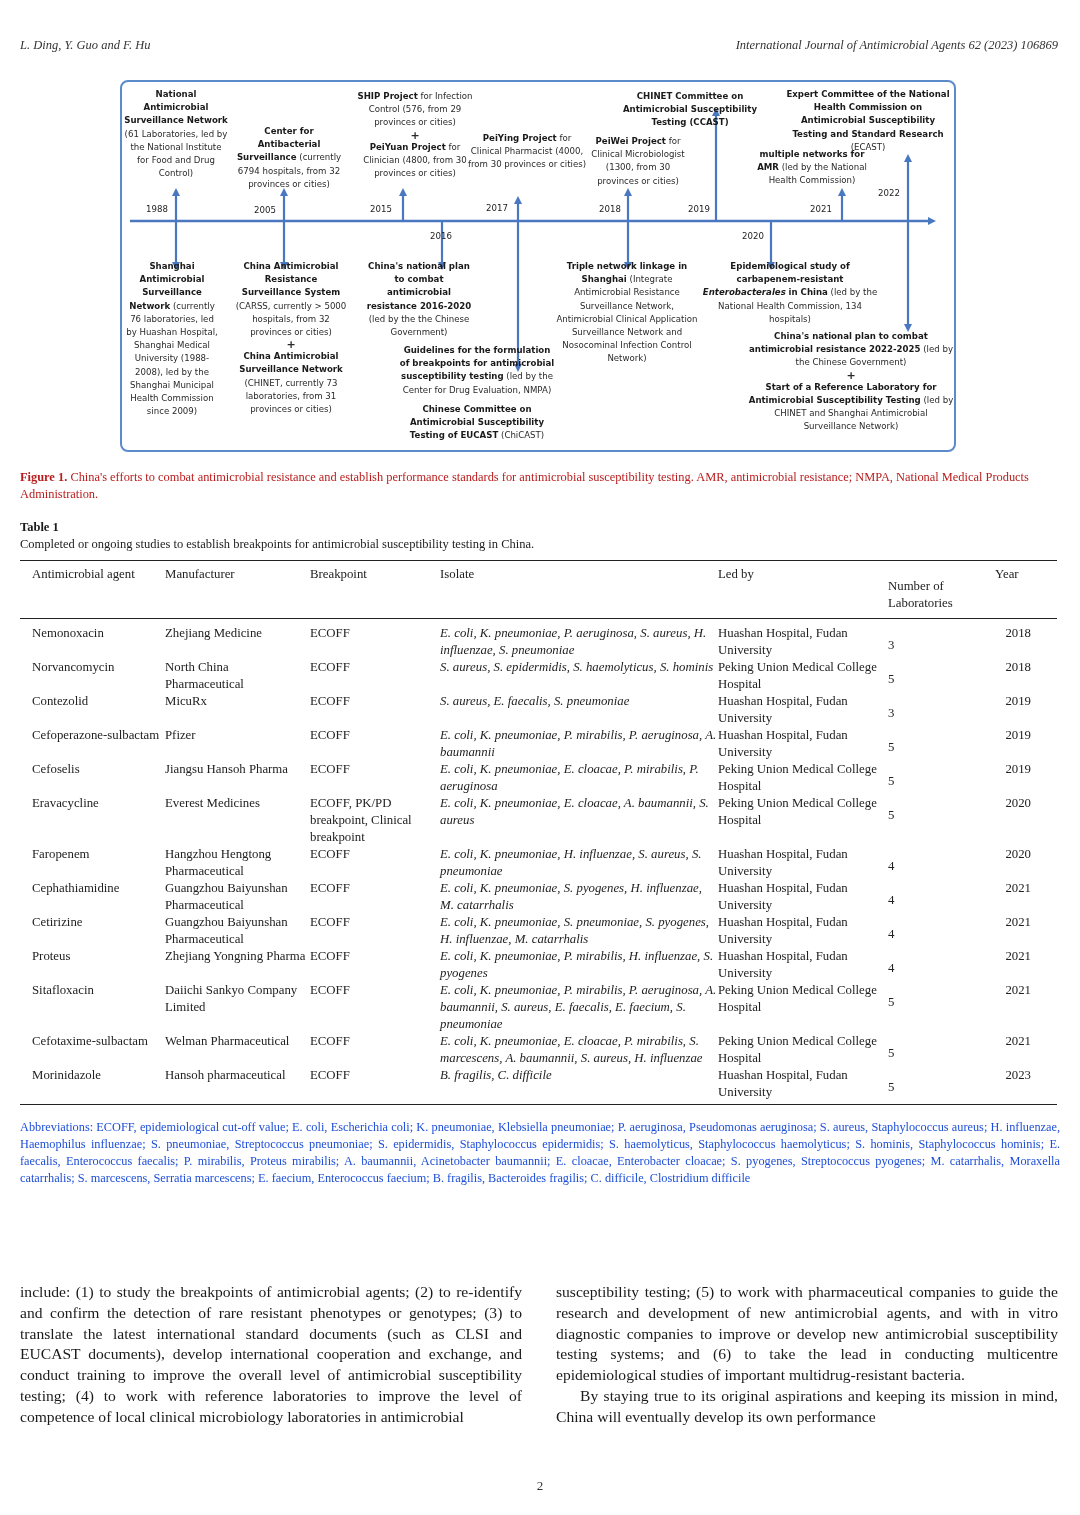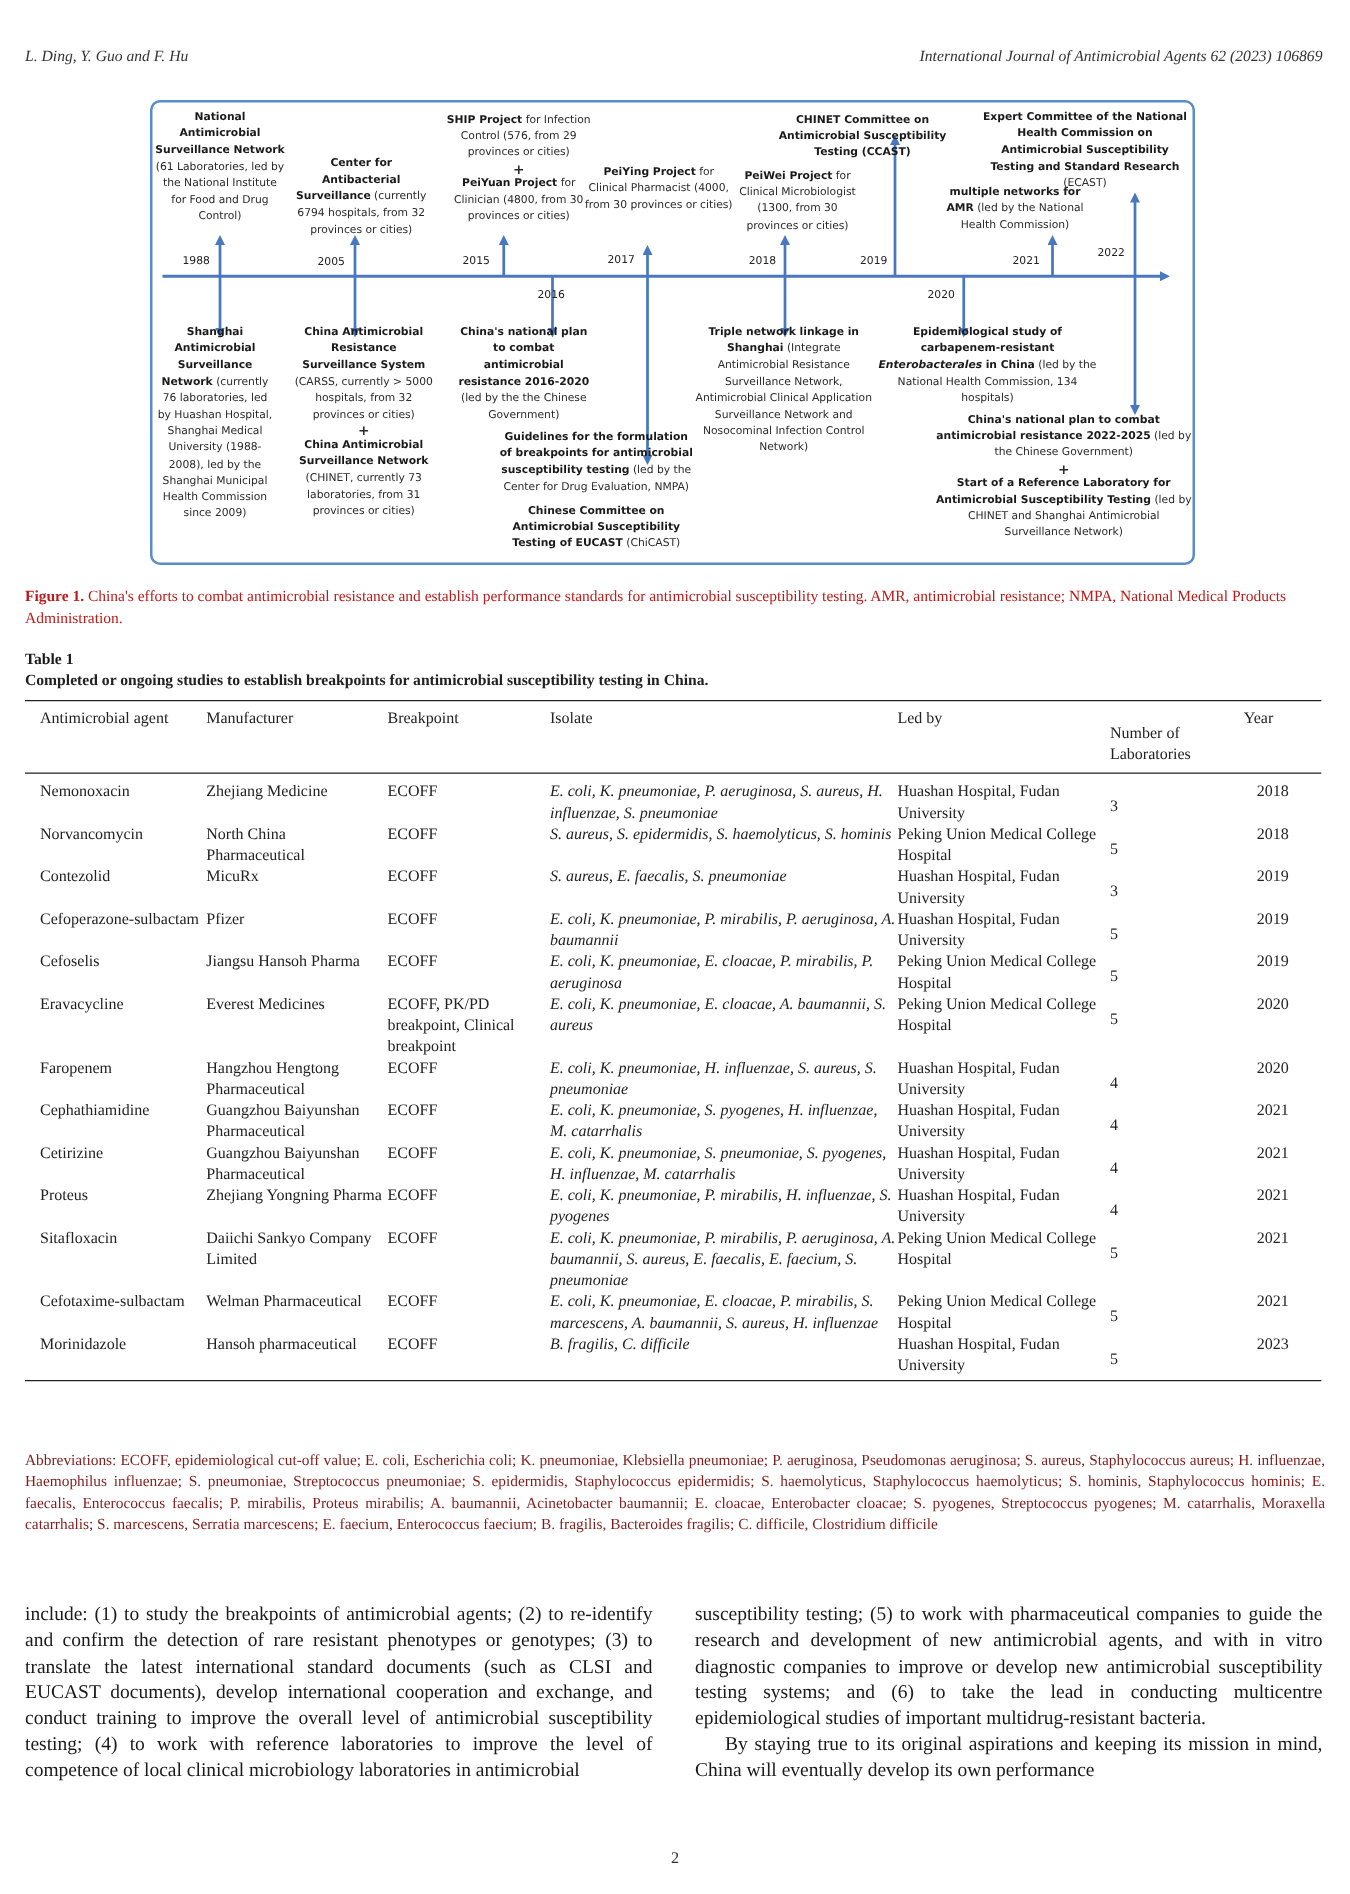--- a/index.html
+++ b/index.html
@@ -20,40 +20,40 @@
   .evt b { font-weight: bold; color: #1a1a1a; }
   .evt i { font-style: italic; }
   .evt .plus { display: block; font-weight: bold; font-size: 11px; line-height: 11px; }
   .yr { position: absolute; font-family: "DejaVu Sans", sans-serif; font-size: 8.6px; color: #222; }
 
   .fig-caption { position: absolute; left: 20px; top: 469px; width: 1042px;
     font-family: "Liberation Serif", serif; font-size: 12.4px; line-height: 17px; color: #b91c1c; }
   .fig-caption b { font-weight: bold; }
 
   .tbl-label { position: absolute; left: 20px; top: 520px; font-size: 12.5px; font-weight: bold; }
-  .tbl-title { position: absolute; left: 20px; top: 537px; font-size: 12.5px; color: #222; font-weight: bold; }
+  .tbl-title { position: absolute; left: 20px; top: 537px; font-size: 12.5px; color: #222; }
 
   .tbl { position: absolute; left: 20px; top: 560px; width: 1037px;
     font-family: "Liberation Serif", serif; font-size: 12.8px; line-height: 17px; color: #222;
     border-top: 1.5px solid #222; border-bottom: 1.5px solid #222; }
   .tbl-head { display: flex; padding: 5px 0 6px 0; border-bottom: 1px solid #222; }
   .tbl-row { display: flex; }
   .c0 { width: 145px; padding-left: 12px; }
   .c1 { width: 145px; }
   .c2 { width: 130px; }
   .c3 { width: 278px; font-style: italic; }
   .c4 { width: 170px; }
   .c5 { width: 95px; margin-top: 12px; }
   .c6 { width: 62px; text-align: right; padding-right: 14px; }
   .tbl-head .c3 { font-style: normal; }
   .tbl-head .c6 { text-align: left; padding-left: 12px; padding-right: 0; }
   .tbl-body { padding-top: 6px; padding-bottom: 3px; font-family: Liberation Serif, serif; }
 
-  .abbrev { position: absolute; left: 20px; top: 1160px; width: 1040px;
-    font-size: 12.3px; line-height: 17px; color: #7f1d1d; text-align: justify; }
+  .abbrev { position: absolute; left: 20px; top: 1119px; width: 1040px;
+    font-size: 12.3px; line-height: 17px; color: #1d4ed8; text-align: justify; }
 
   .body-col { position: absolute; top: 1282px; width: 502px;
     font-family: "Liberation Serif", serif; font-size: 15.6px; line-height: 20.8px;
     text-align: justify; color: #1a1a1a; }
   .body-col.left { left: 20px; }
   .body-col.right { left: 556px; }
   .body-col p.indent { text-indent: 24px; }
 
   .page-num { position: absolute; top: 1478px; left: 0; width: 1080px; text-align: center;
     font-size: 13px; color: #333; }
@@ -93,21 +93,21 @@
       </g>
   </svg>
 
   <span class="yr" style="left:24px;top:122px">1988</span>
   <span class="yr" style="left:132px;top:123px">2005</span>
   <span class="yr" style="left:248px;top:122px">2015</span>
   <span class="yr" style="left:364px;top:121px">2017</span>
   <span class="yr" style="left:477px;top:122px">2018</span>
   <span class="yr" style="left:566px;top:122px">2019</span>
   <span class="yr" style="left:688px;top:122px">2021</span>
-  <span class="yr" style="left:756px;top:116px">2022</span>
+  <span class="yr" style="left:756px;top:106px">2022</span>
 
   <span class="yr" style="left:308px;top:149px">2016</span>
   <span class="yr" style="left:620px;top:149px">2020</span>
 
   <div class="evt" style="left:2px;top:6px;width:104px">
     <b>National Antimicrobial Surveillance Network</b> <span>(61 Laboratories, led by the National Institute for Food and Drug Control)</span>
   </div>
   <div class="evt" style="left:112px;top:43px;width:110px">
     <b>Center for Antibacterial Surveillance</b> <span>(currently 6794 hospitals, from 32 provinces or cities)</span>
   </div>

